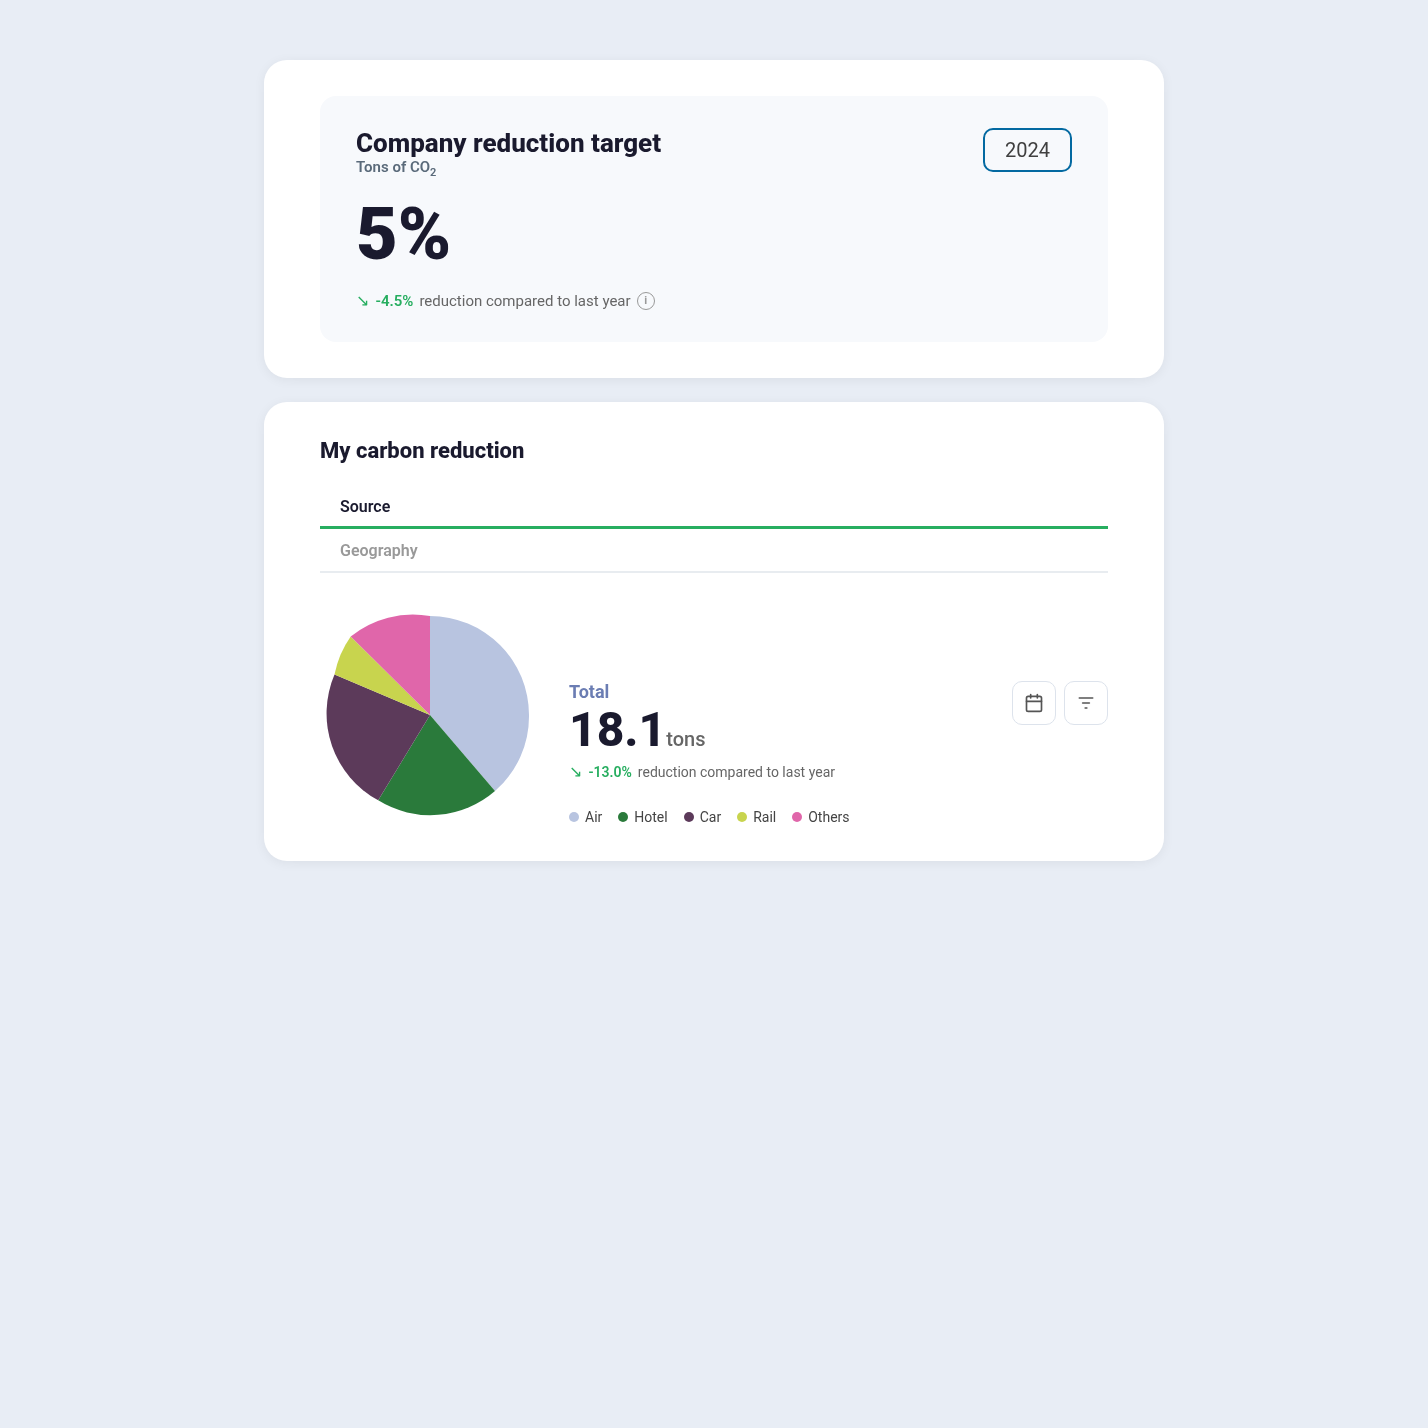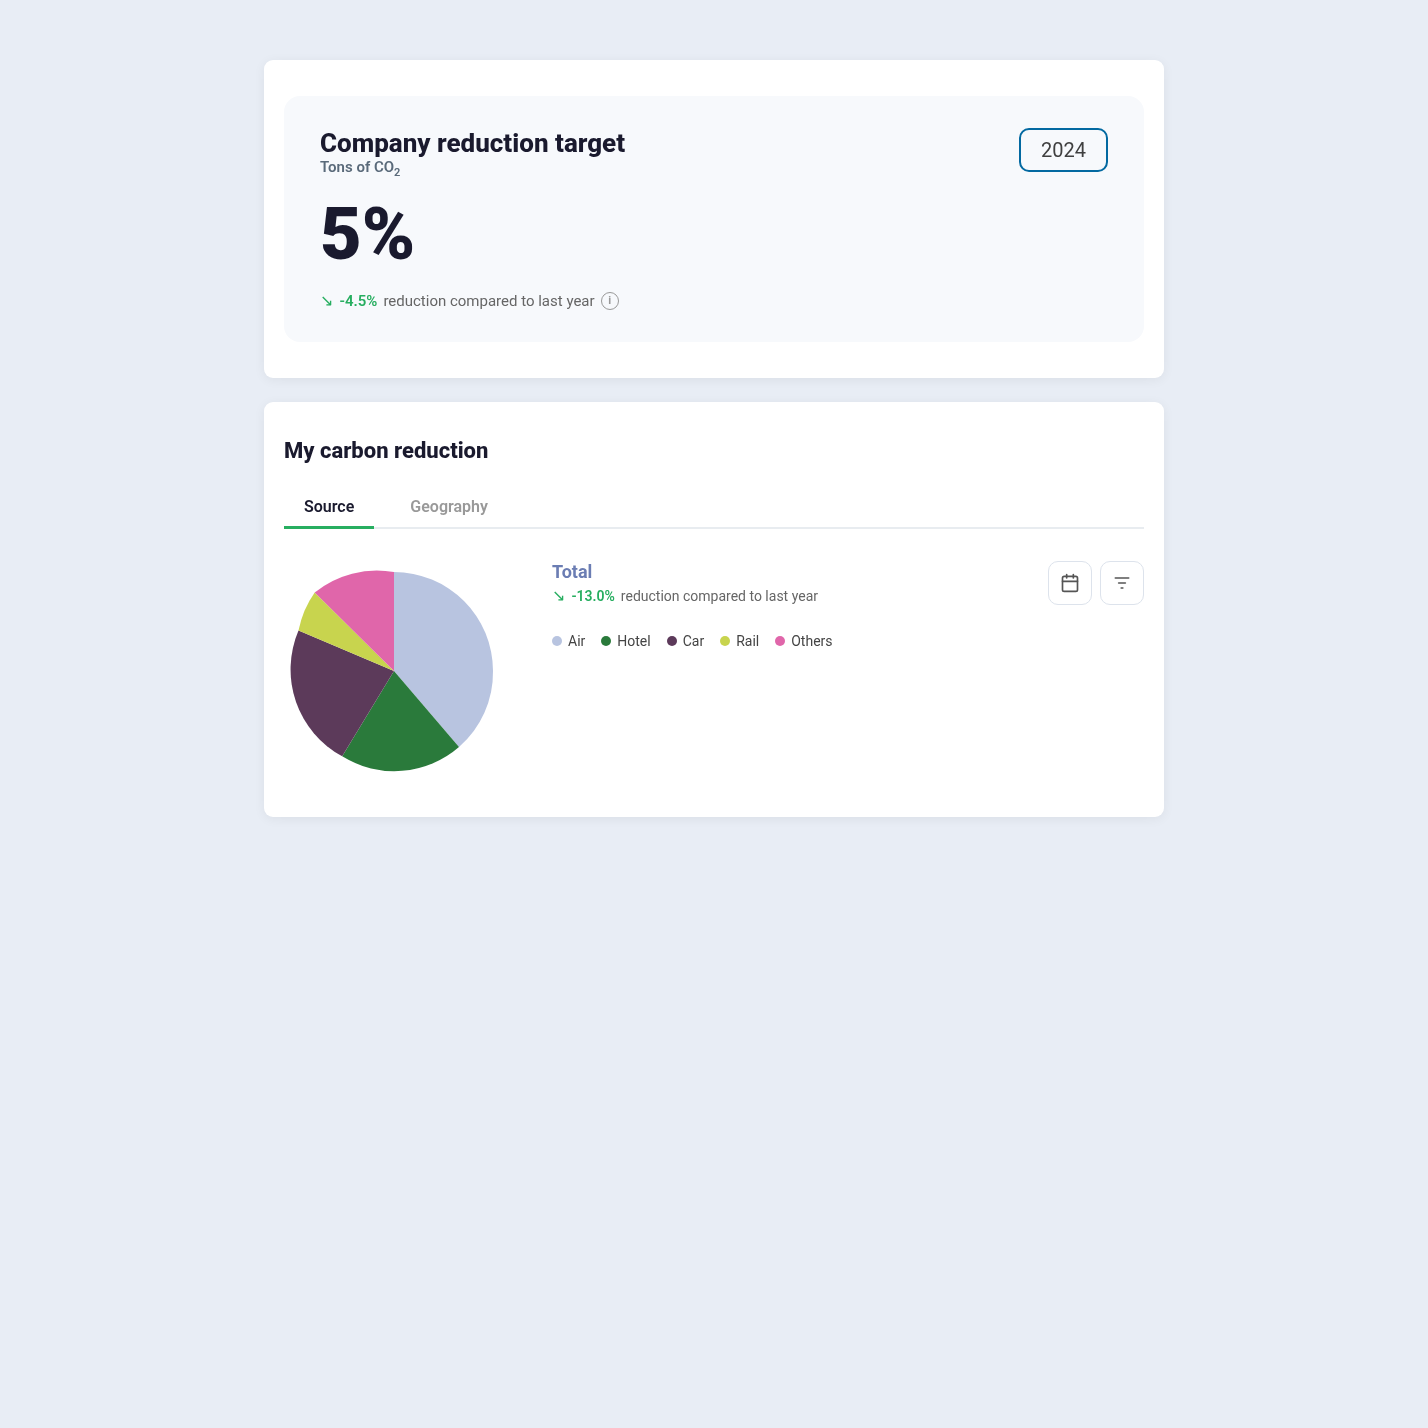--- a/index.html
+++ b/index.html
@@ -21,22 +21,22 @@
     .app-container {
       width: 100%;
       max-width: 900px;
       display: flex;
       flex-direction: column;
       gap: 24px;
     }
 
     .card {
       background: #ffffff;
-      border-radius: 9px;
-      padding: 36px 20px;
+      border-radius: 23px;
+      padding: 36px 56px;
       box-shadow: 0 2px 12px rgba(0,0,0,0.06);
     }
 
     
     .card-top {
       background: #f7f9fc;
       border-radius: 16px;
       padding: 32px 36px;
     }
 
@@ -116,44 +116,45 @@
     
     .footprint-title {
       font-size: 22px;
       font-weight: 800;
       color: #1a1a2e;
       margin-bottom: 24px;
     }
 
     .tabs {
       display: flex;
-      gap: 16px;
+      gap: 4px;
       border-bottom: 2px solid #e8ecf0;
       margin-bottom: 32px;
+      flex-direction: column;
     }
 
     .tab {
       padding: 10px 20px;
       font-size: 16px;
       font-weight: 600;
       cursor: pointer;
       color: #999;
       border-bottom: 3px solid transparent;
       margin-bottom: -2px;
     }
 
     .tab.active {
       color: #1a1a2e;
       border-bottom-color: #27ae60;
     }
 
     .footprint-body {
       display: flex;
-      align-items: flex-start;
-      gap: 48px;
+      align-items: flex-end;
+      gap: 29px;
     }
 
     
     .pie-container {
       flex-shrink: 0;
       width: 220px;
       height: 220px;
       position: relative;
     }
 
@@ -305,20 +306,23 @@
           <div class="icon-btn">
             <svg width="20" height="20" viewBox="0 0 24 24" fill="none" stroke="#555" stroke-width="2" stroke-linecap="round" stroke-linejoin="round">
               <line x1="4" y1="6" x2="20" y2="6"></line>
               <line x1="8" y1="12" x2="16" y2="12"></line>
               <line x1="11" y1="18" x2="13" y2="18"></line>
             </svg>
           </div>
         </div>
 
         <div class="total-label">Total</div>
+        <div class="total-value">
+          <span>18.1</span><span class="unit">tons</span>
+        </div>
 
         <div class="reduction-line2">
           <span class="reduction-arrow">↘</span>
           <span class="reduction-pct">-13.0%</span>
           <span>reduction compared to last year</span>
         </div>
 
         <div class="legend">
           <div class="legend-item">
             <div class="legend-dot" style="background:#b8c4e0;"></div>

